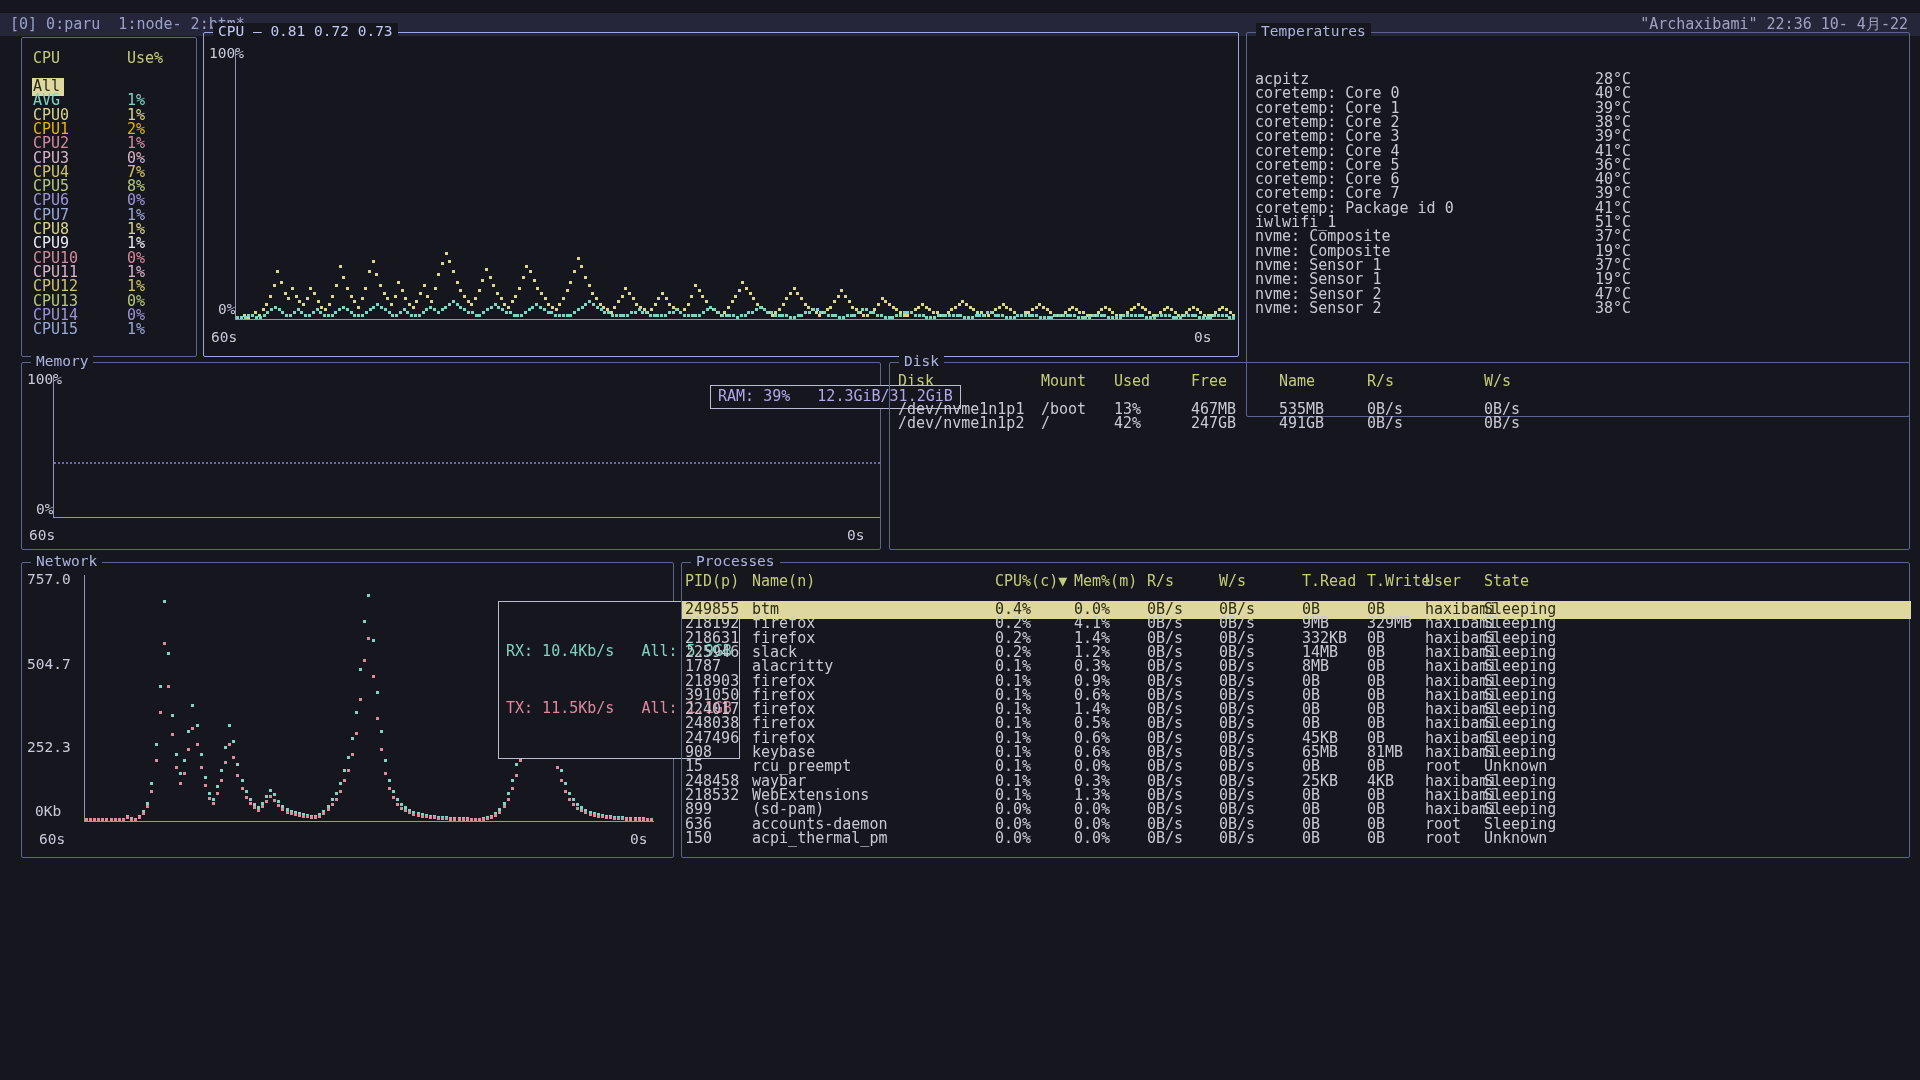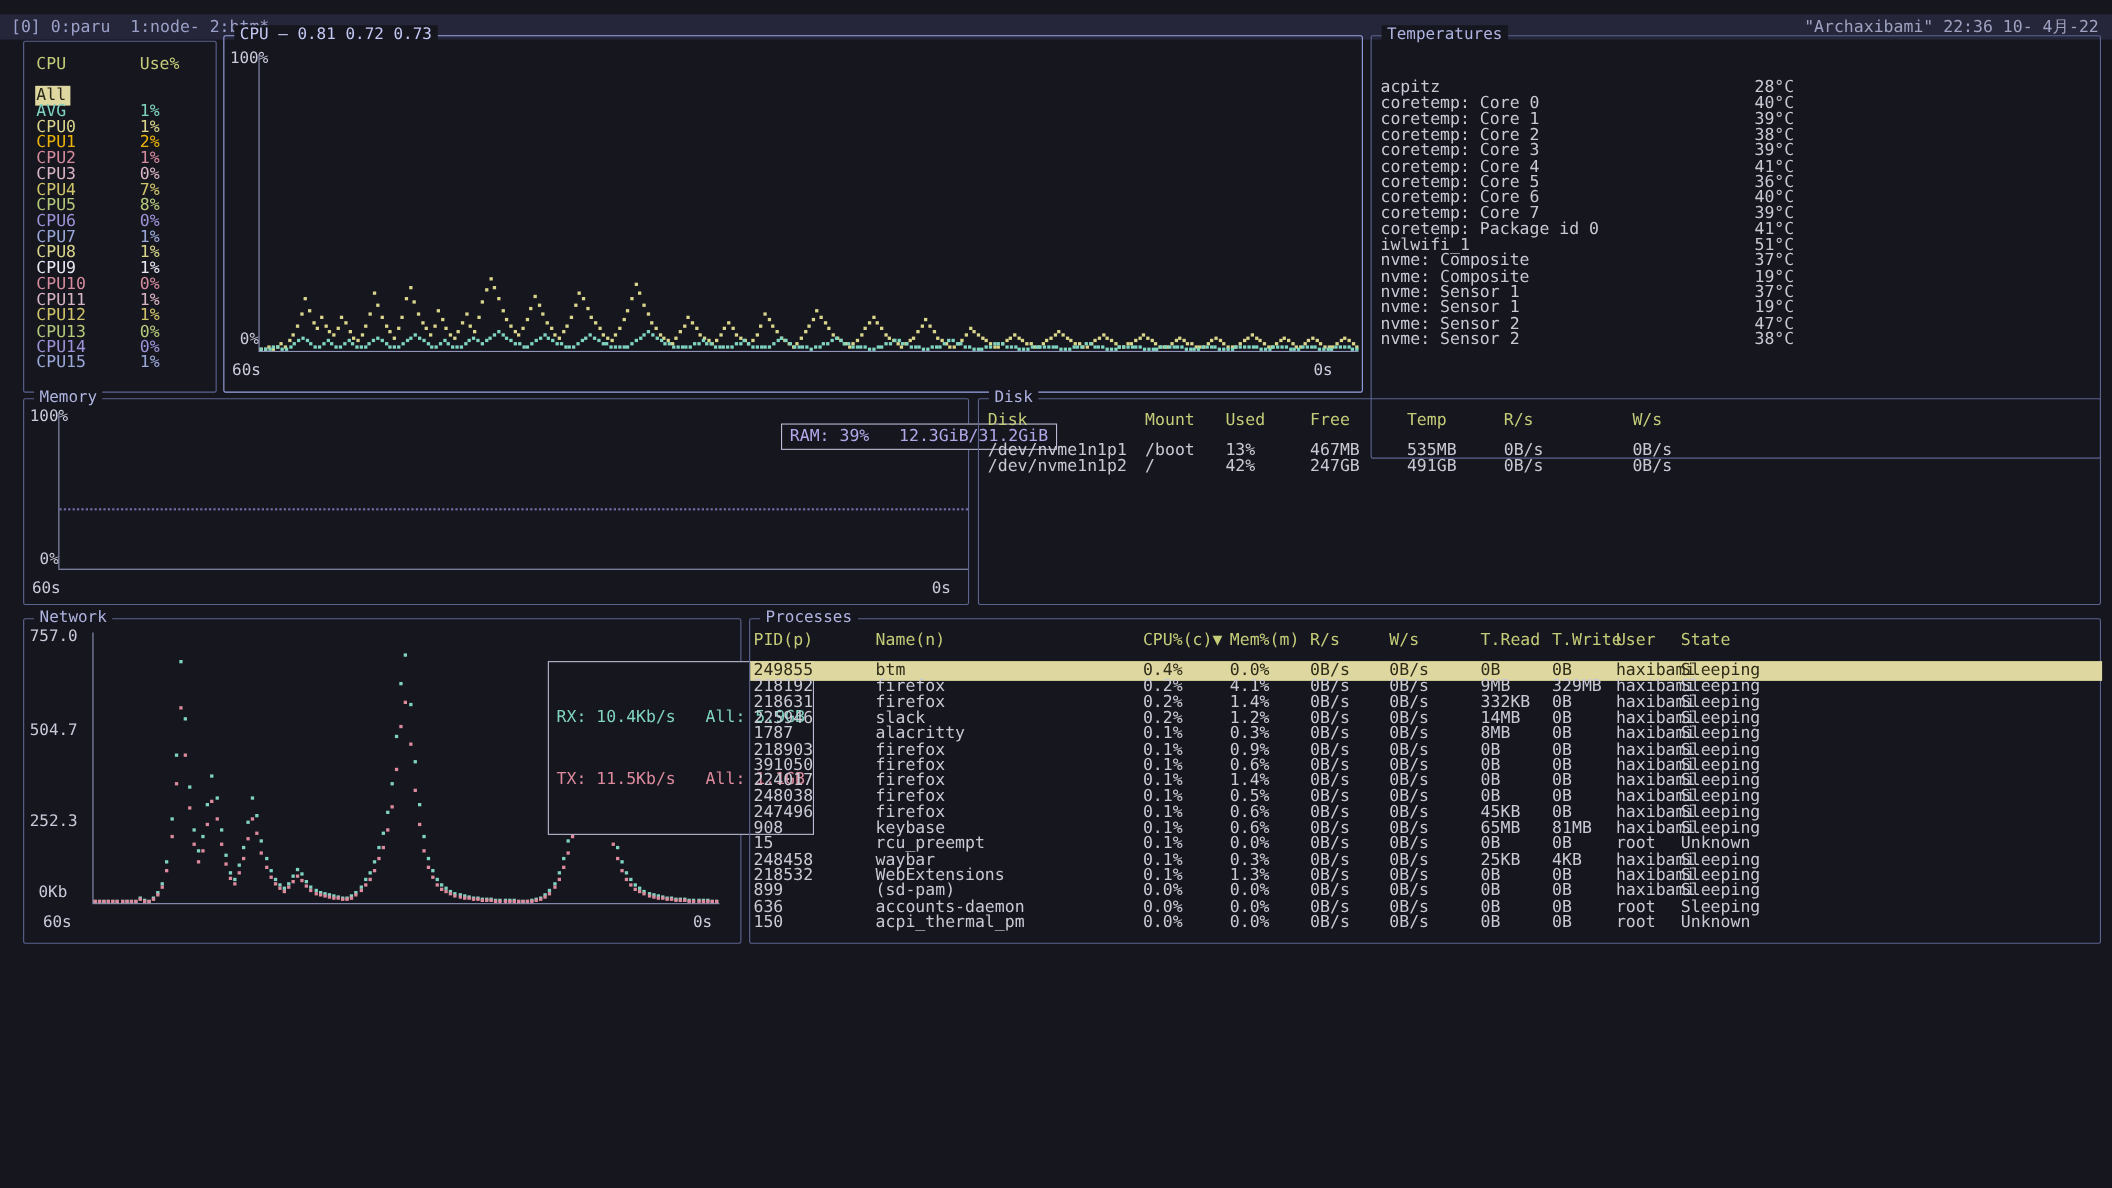--- a/index.html
+++ b/index.html
@@ -77,21 +77,21 @@
     position:absolute;border:1px solid #b9bcd2;background:#16161f;
     padding:2px 7px;white-space:pre;line-height:19px;
   }
   .net-rx{color:#7fd4c1;}
   .net-tx{color:#dd8a9c;}
 
   
   #procs{position:absolute;left:681px;top:562px;width:1229px;height:296px;}
   .prow{position:absolute;left:0px;display:flex;width:1229px;white-space:pre;font-size:15px;}
   .prow .p0{width:67px;padding-left:3px;}
-  .prow .p1{width:243px;margin-left:44px;}
+  .prow .p1{width:243px;}
   .prow .p2{width:79px;}
   .prow .p3{width:73px;}
   .prow .p4{width:72px;}
   .prow .p5{width:83px;}
   .prow .p6{width:65px;}
   .prow .p7{width:58px;}
   .prow .p8{width:59px;}
   .prow .p9{width:90px;}
   .prow.selected{background:#ded7a0;color:#2f2c18;}
   .sortarrow{color:#c5cc78;}
@@ -1025,21 +1025,21 @@
         <div class="dot" style="left: 812px; top: 87px; width: 2px; height: 2px; background: rgb(111, 106, 168);"></div>
         <div class="dot" style="left: 816px; top: 87px; width: 2px; height: 2px; background: rgb(111, 106, 168);"></div>
         <div class="dot" style="left: 820px; top: 87px; width: 2px; height: 2px; background: rgb(111, 106, 168);"></div>
         <div class="dot" style="left: 824px; top: 87px; width: 2px; height: 2px; background: rgb(111, 106, 168);"></div>
       </div>
     <div class="ram-badge" style="left:688px;top:22px;">RAM: 39%   12.3GiB/31.2GiB</div>
   </div>
 
   <div class="panel" id="disk">
     <div class="ptitle">Disk</div>
-    <div class="drow" style="top:10px;" id="disk-header"><span class="d0 hdr">Disk</span><span class="d1 hdr">Mount</span><span class="d2 hdr">Used</span><span class="d3 hdr">Free</span><span class="d4 hdr">Temp</span><span class="d5 hdr">R/s</span><span class="d6 hdr">W/s</span></div>
+    <div class="drow" style="top:10px;" id="disk-header"><span class="d0 hdr">Disk</span><span class="d1 hdr">Mount</span><span class="d2 hdr">Used</span><span class="d3 hdr">Free</span><span class="d4 hdr">Name</span><span class="d5 hdr">R/s</span><span class="d6 hdr">W/s</span></div>
     <div id="disk-rows">
         <div class="drow" style="top: 38px;"><span class="d0">/dev/nvme1n1p1</span><span class="d1">/boot</span><span class="d2">13%</span><span class="d3">467MB</span><span class="d4">535MB</span><span class="d5">0B/s</span><span class="d6">0B/s</span></div>
         <div class="drow" style="top: 52.3px;"><span class="d0">/dev/nvme1n1p2</span><span class="d1">/</span><span class="d2">42%</span><span class="d3">247GB</span><span class="d4">491GB</span><span class="d5">0B/s</span><span class="d6">0B/s</span></div>
       </div>
   </div>
 
   <div class="panel" id="network">
     <div class="ptitle">Network</div>
     <div class="axis-label" style="left:5px;top:8px;">757.0</div>
     <div class="axis-label" style="left:5px;top:93px;">504.7</div>

